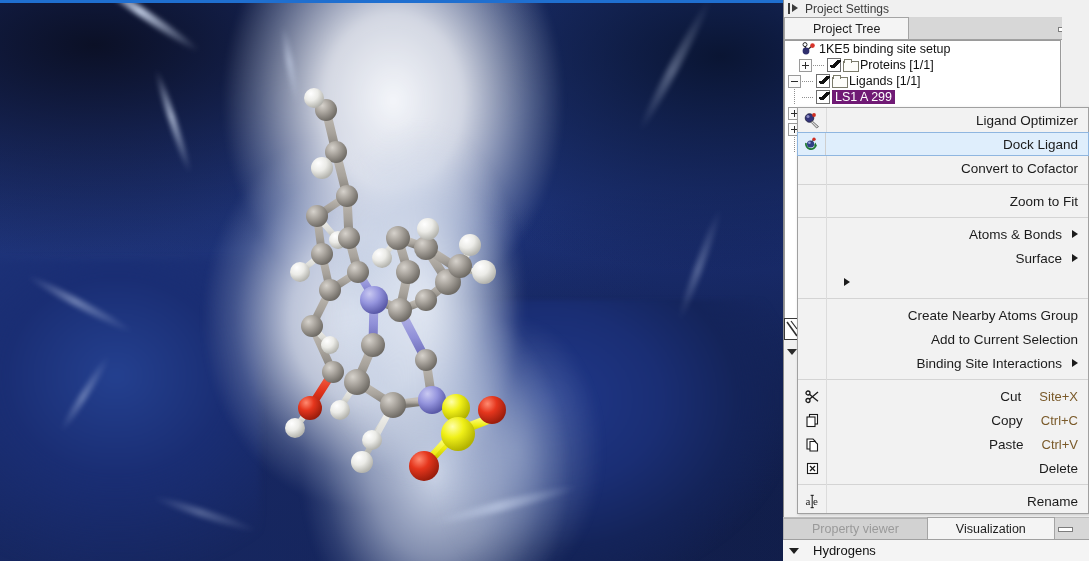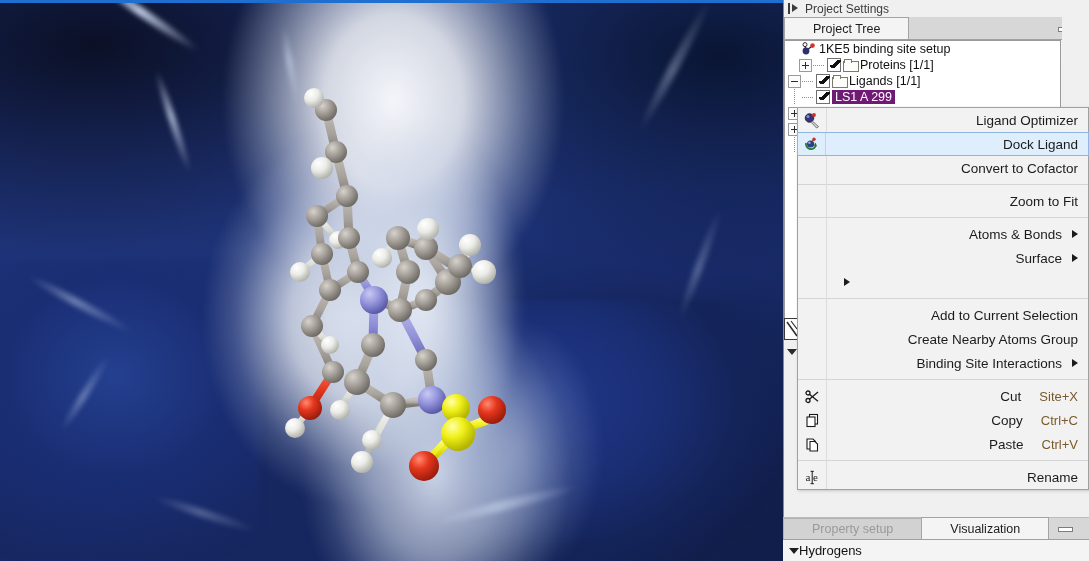--- a/index.html
+++ b/index.html
@@ -277,21 +277,21 @@
   #bottomdock {
     position: absolute; left: 783px; top: 517px; width: 306px; height: 44px;
     background: #f0f0f0;
     z-index: 60;
     border-top: 1px solid #bcbcbc;
   }
   .bd-tabs {
     position: relative; height: 22px; display: flex; align-items: flex-end;
     background: #d7d7d7; border-bottom: 1px solid #a0a0a0;
   }
-  .bd-body { height: 21px; display: flex; align-items: center; gap: 0; padding-left: 6px; background: #f4f4f4; }
+  .bd-body { height: 21px; display: flex; align-items: center; gap: 14px; padding-left: 6px; background: #f4f4f4; }
   .tri-small {
     width: 0; height: 0;
     border-left: 5px solid transparent; border-right: 5px solid transparent;
     border-top: 6px solid #1e1e1e;
   }
   .bd-label { font-size: 13px; color: #111; }
 
   
   .outer-scroll {
     position: absolute; left: 1062px; top: 0; width: 27px; height: 561px;
@@ -621,25 +621,25 @@
     </div>
     <div class="mi">
       <span class="gut"></span>
       <span class="submenu-arrow"></span>
     </div>
 
     <div class="msep"></div>
 
     <div class="mi">
       <span class="gut"></span>
+      <span class="mi-label">Create Nearby Atoms Group</span>
+    </div>
+    <div class="mi">
+      <span class="gut"></span>
       <span class="mi-label">Add to Current Selection</span>
-    </div>
-    <div class="mi">
-      <span class="gut"></span>
-      <span class="mi-label">Create Nearby Atoms Group</span>
     </div>
     <div class="mi">
       <span class="gut"></span>
       <span class="mi-label">Binding Site Interactions</span>
       <span class="submenu-arrow"></span>
     </div>
 
     <div class="msep"></div>
 
     <div class="mi">
@@ -667,20 +667,30 @@
     <div class="mi">
       <span class="gut">
         <svg width="15" height="15" viewBox="0 0 15 15">
           <path d="M2 2 h6 l2.5 2.5 V12 H2 Z" fill="#fff" stroke="#1a1a1a" stroke-width="1.1"></path>
           <path d="M5 4.5 h5 l2.5 2.5 V14 H5 Z" fill="#fff" stroke="#1a1a1a" stroke-width="1.1"></path>
         </svg>
       </span>
       <span class="mi-label">Paste</span>
       <span class="accel">Ctrl+V</span>
     </div>
+    <div class="mi">
+      <span class="gut">
+        <svg width="15" height="15" viewBox="0 0 15 15">
+          <rect x="2.5" y="2.5" width="10" height="10" fill="#fff" stroke="#1a1a1a" stroke-width="1.1"></rect>
+          <line x1="5" y1="5" x2="10" y2="10" stroke="#1a1a1a" stroke-width="1.2"></line>
+          <line x1="10" y1="5" x2="5" y2="10" stroke="#1a1a1a" stroke-width="1.2"></line>
+        </svg>
+      </span>
+      <span class="mi-label">Delete</span>
+    </div>
 
     <div class="msep"></div>
 
     <div class="mi">
       <span class="gut">
         <svg width="15" height="15" viewBox="0 0 15 15">
           <text x="0.5" y="11" font-family="Liberation Serif, serif" font-size="11" fill="#1a1a1a">a</text>
           <text x="8" y="11" font-family="Liberation Serif, serif" font-size="11" fill="#1a1a1a">e</text>
           <line x1="7.2" y1="1" x2="7.2" y2="14" stroke="#1a1a1a" stroke-width="1"></line>
           <line x1="5.6" y1="1.3" x2="8.8" y2="1.3" stroke="#1a1a1a" stroke-width="1"></line>
@@ -689,21 +699,21 @@
       </span>
       <span class="mi-label">Rename</span>
     </div>
   </div>
 
   <div class="outer-scroll"></div>
 
   <div id="bottomdock">
     <div class="bd-tabs">
       <div class="tab inactive-grey">
-        <span>Property setup</span>
+        <span>Property viewer</span>
       </div>
       <div class="tab active">
         <span>Visualization</span>
       </div>
       <div class="tab-minimize"></div>
     </div>
     <div class="bd-body">
       <span class="tri-small"></span>
       <span class="bd-label">Hydrogens</span>
     </div>

